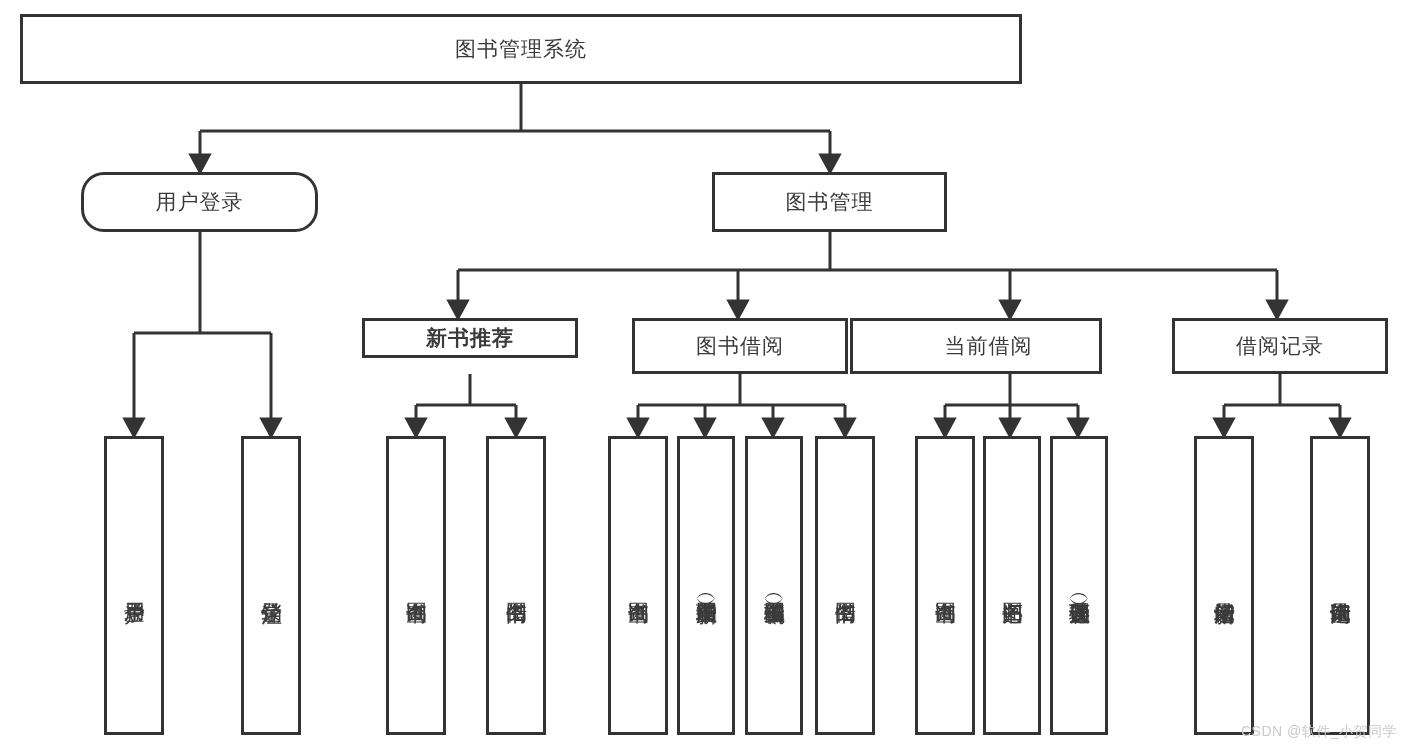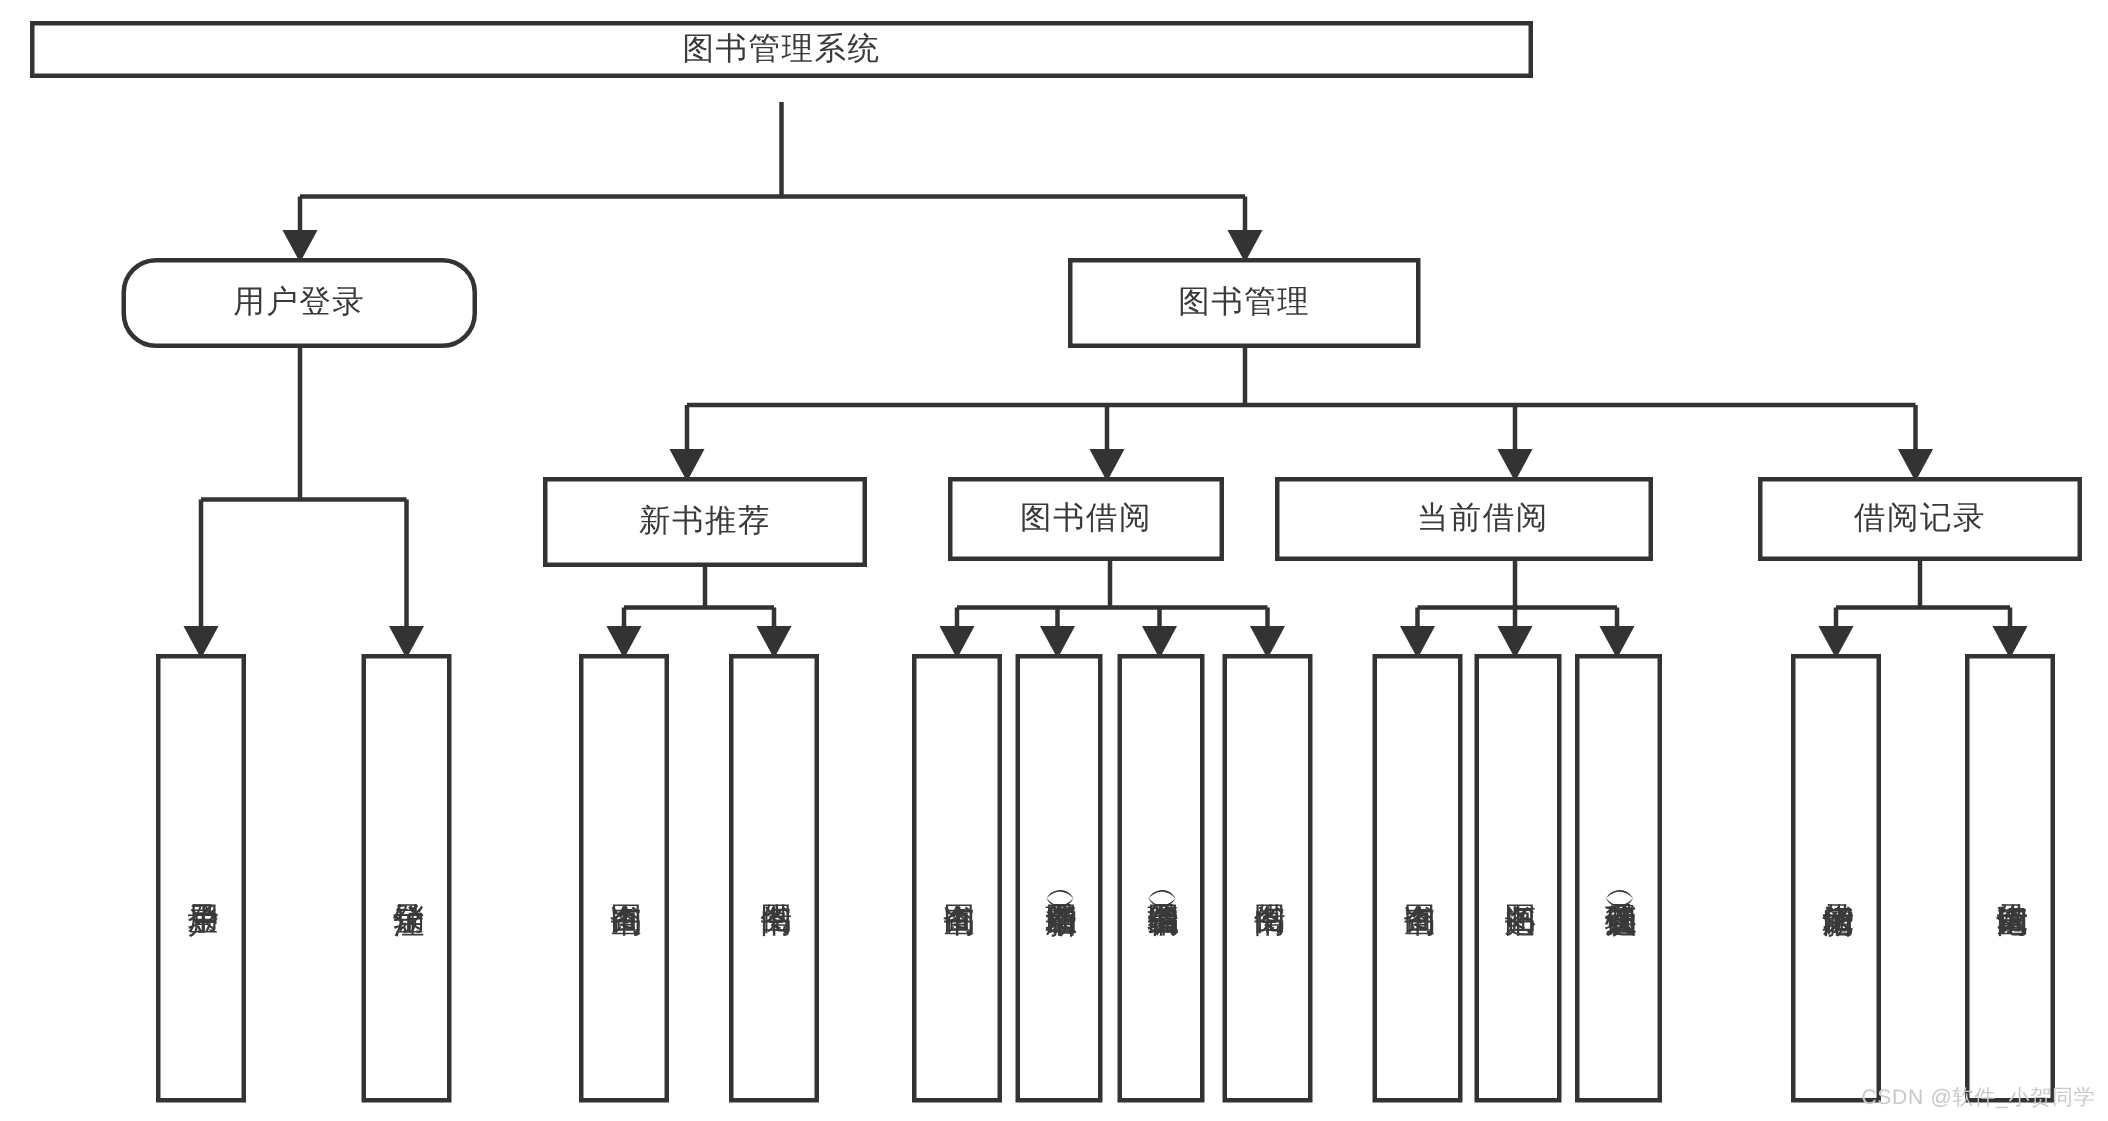--- a/index.html
+++ b/index.html
@@ -118,37 +118,37 @@
       <path d="M1010,405 L1010,427" marker-end="url(#arrowhead)"></path>
       <path d="M1078,405 L1078,427" marker-end="url(#arrowhead)"></path>
 
       <path d="M1280,374 L1280,405"></path>
       <path d="M1224,405 L1340,405"></path>
       <path d="M1224,405 L1224,427" marker-end="url(#arrowhead)"></path>
       <path d="M1340,405 L1340,427" marker-end="url(#arrowhead)"></path>
     </g>
   </svg>
 
-  <div class="node horiz" style="left:20px; top:14px; width:1002px; height:38px;">
+  <div class="node horiz" style="left:20px; top:14px; width:1002px; height:70px;">
     <span class="htext">图书管理系统</span>
   </div>
 
   <div class="node horiz" style="left:81px; top:172px; width:237px; height:60px;border-radius:23px;">
     <span class="htext">用户登录</span>
   </div>
 
   <div class="node horiz" style="left:712px; top:172px; width:235px; height:60px;">
     <span class="htext">图书管理</span>
   </div>
 
-  <div class="node horiz" style="left:362px; top:318px; width:216px; height:60px;">
+  <div class="node horiz" style="left:362px; top:318px; width:216px; height:40px;font-weight:bold;">
     <span class="htext">新书推荐</span>
   </div>
 
-  <div class="node horiz" style="left:632px; top:318px; width:184px; height:56px;">
+  <div class="node horiz" style="left:632px; top:318px; width:216px; height:56px;">
     <span class="htext">图书借阅</span>
   </div>
 
   <div class="node horiz" style="left:850px; top:318px; width:252px; height:56px;padding-left:25px;">
     <span class="htext">当前借阅</span>
   </div>
 
   <div class="node horiz" style="left:1172px; top:318px; width:216px; height:56px;">
     <span class="htext">借阅记录</span>
   </div>

